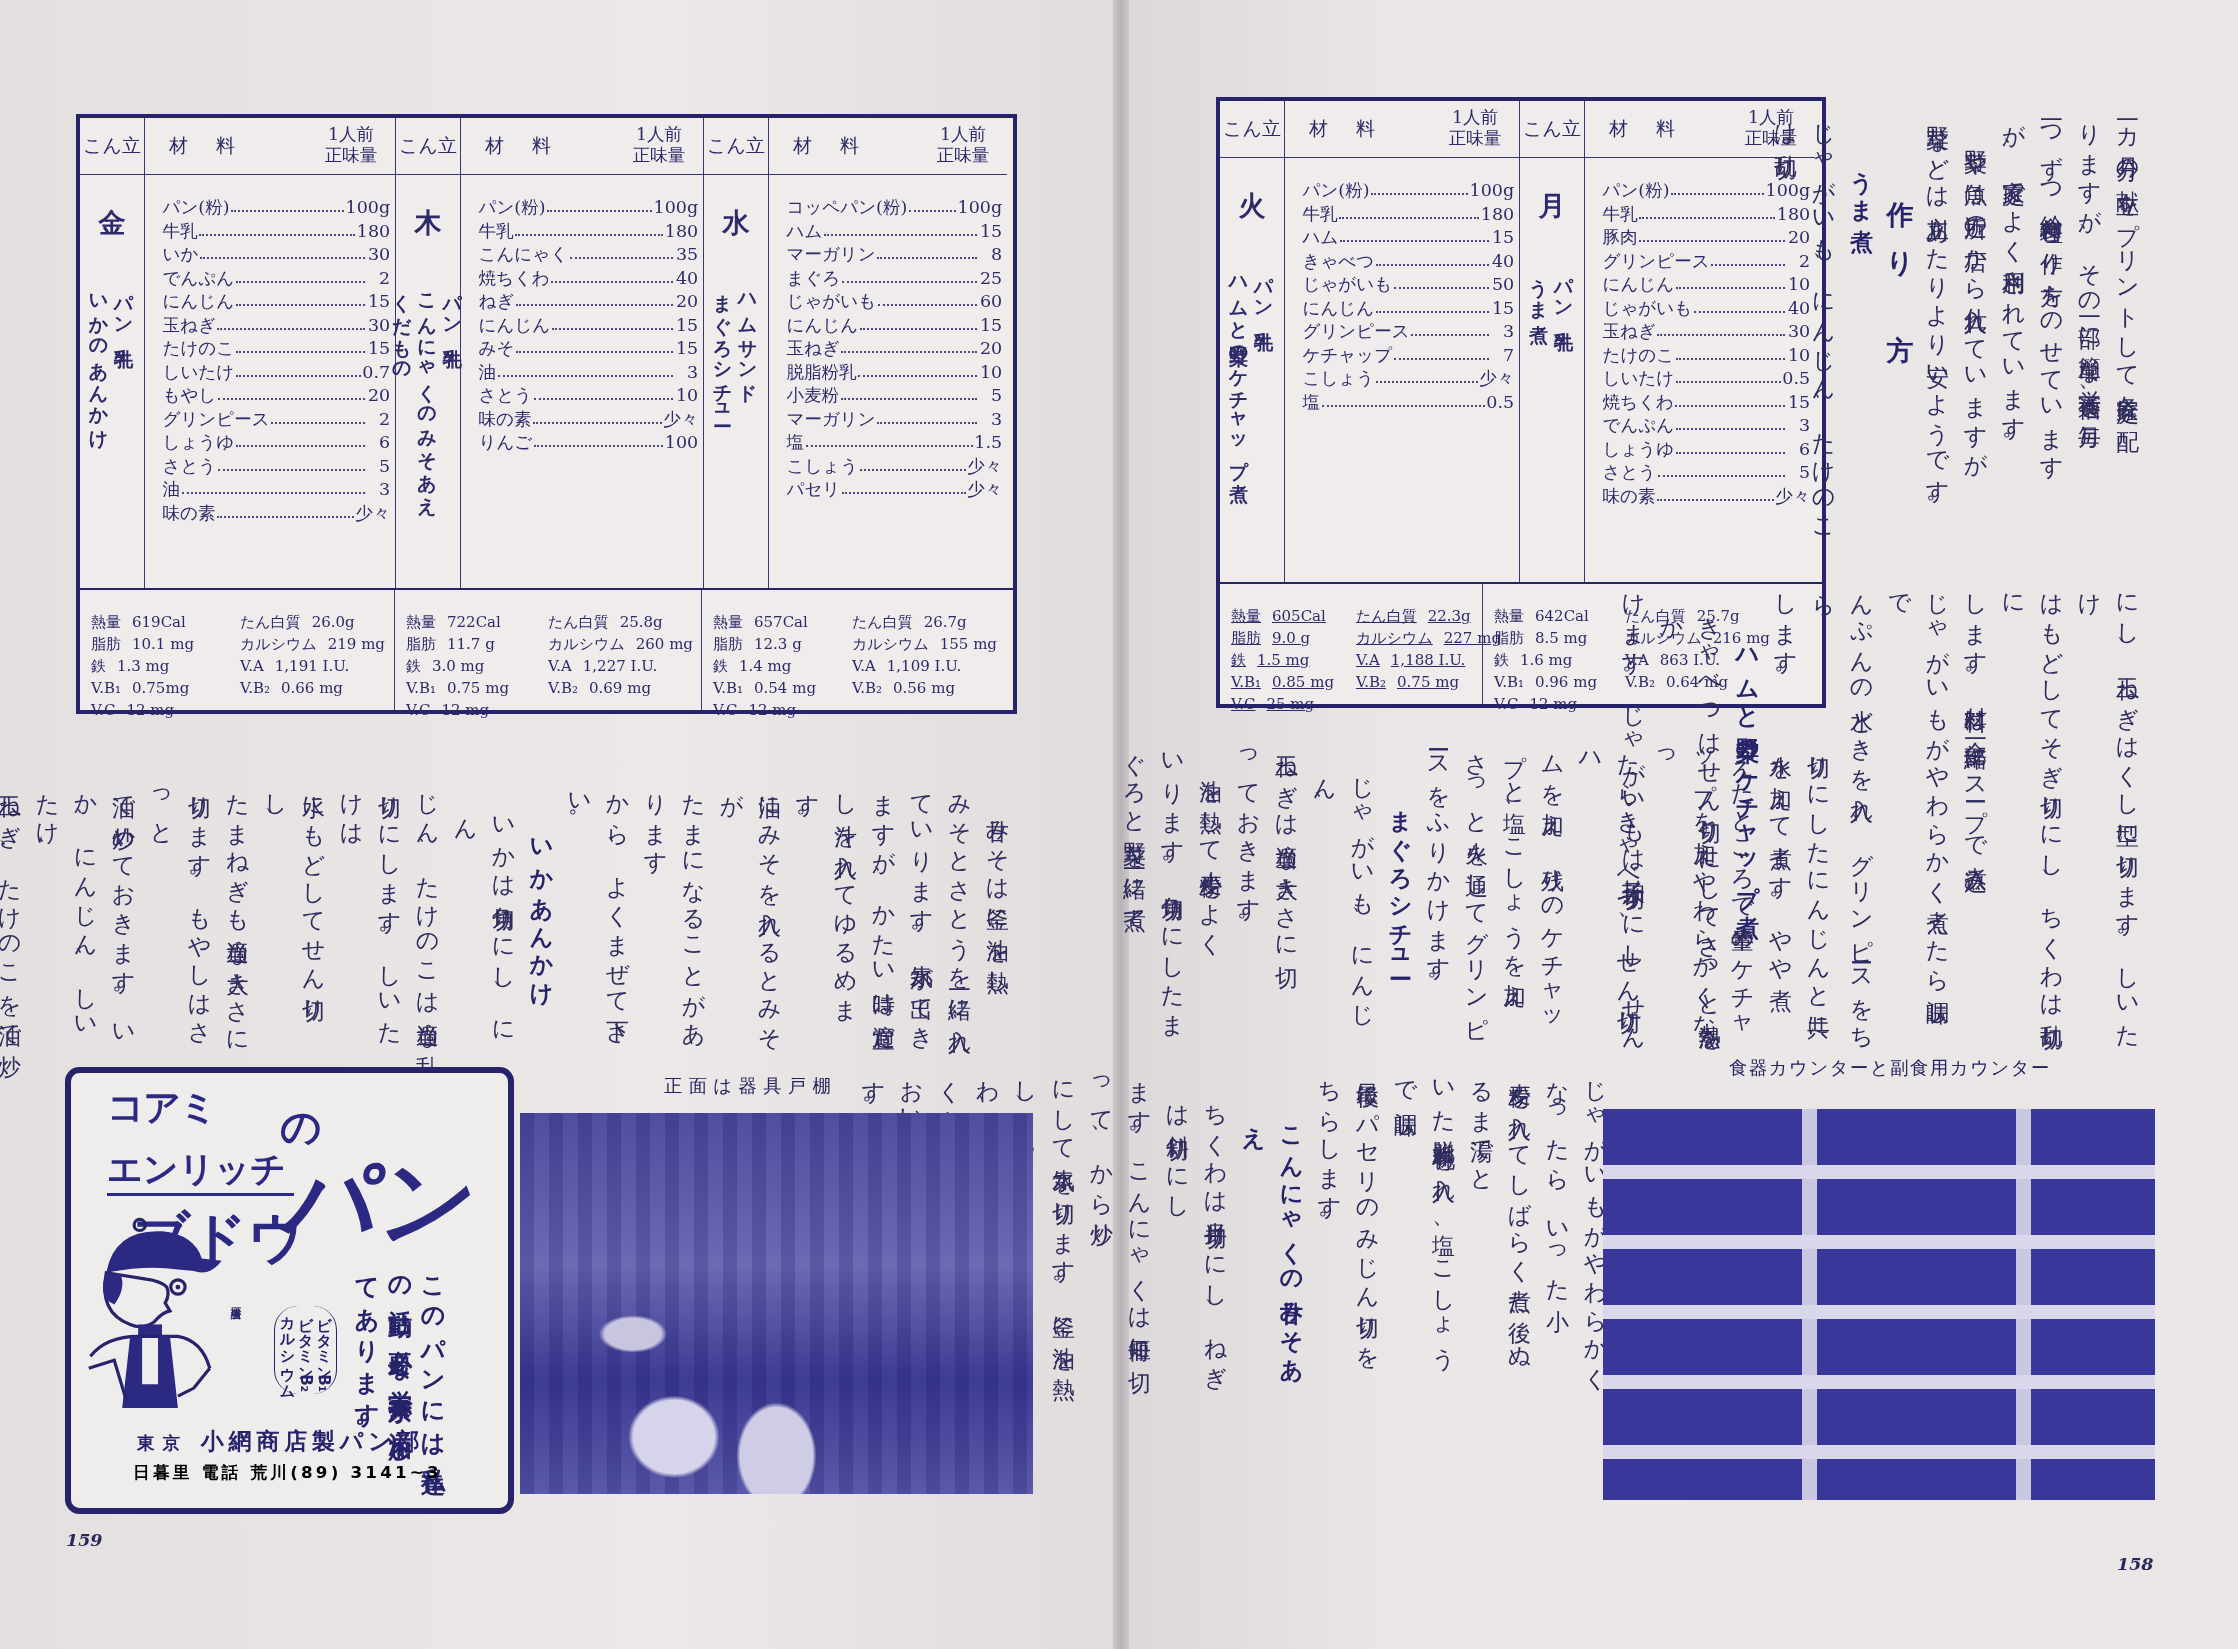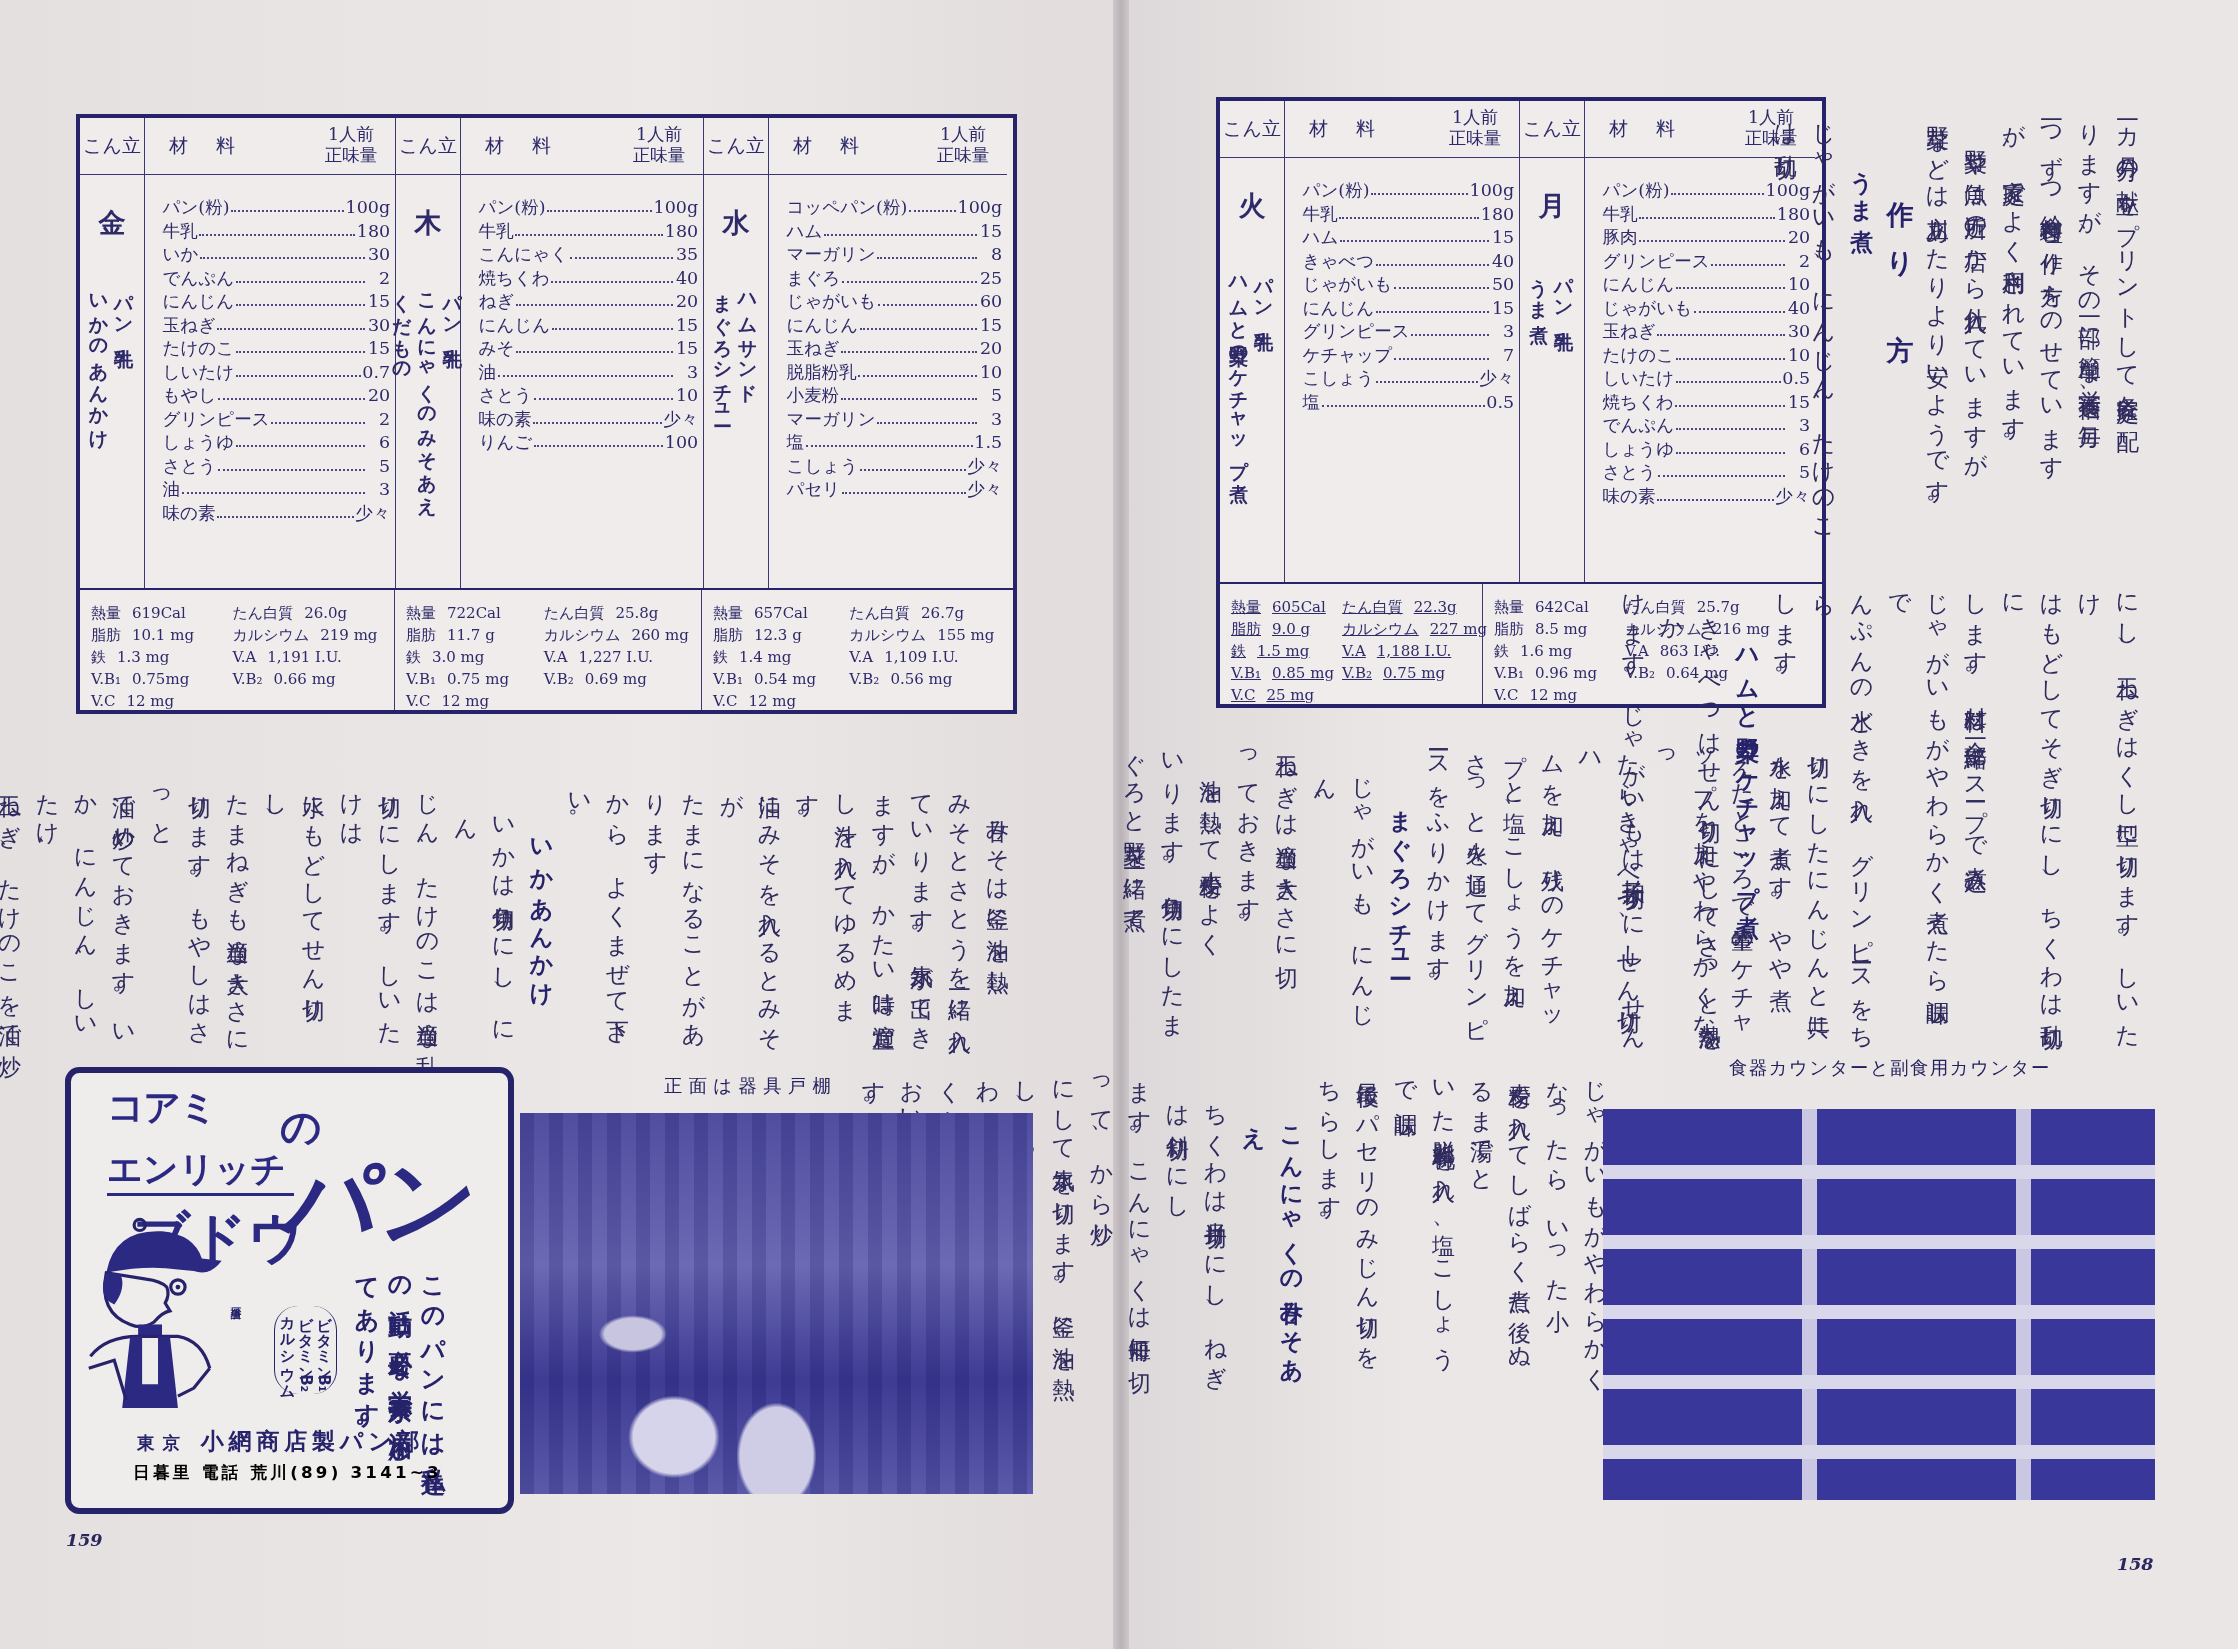--- a/index.html
+++ b/index.html
@@ -33,21 +33,21 @@
   .day-col { width: 64px; border-right: 1.6px solid #3a3772; display: flex; flex-direction: column; align-items: center; padding-top: 30px; }
   .day-char { font-family: "DejaVu Sans", sans-serif; font-weight: bold; font-size: 27px; margin-bottom: 40px; }
   .dish-wrap { display: flex; flex-direction: row-reverse; gap: 3.2px; }
   .dish-v { writing-mode: vertical-rl; font-family: "DejaVu Sans", sans-serif; font-weight: bold; font-size: 19px; line-height: 22px; letter-spacing: 0.8px; }
   .ing-list { flex: 1; padding: 21px 4.8px 0 17.5px; }
   .ing-row { display: flex; font-size: 17.5px; line-height: 23.5px; white-space: nowrap; }
   .ing-name { flex: 0 0 auto; }
   .ing-dots { flex: 1; border-bottom: 2.4px dotted #4a4680; margin: 0 1.6px 7.2px 1.6px; }
   .ing-qty { flex: 0 0 auto; text-align: right; min-width: 24px; }
   .nutri-row { display: flex; border-top: 2.4px solid #26236b; height: 120px; }
-  .nutri { border-right: 1.6px solid #3a3772; padding: 12px 8px 0 11px; font-size: 15px; line-height: 22px; display: grid; grid-template-columns: 1fr 1.15fr; column-gap: 8px; }
+  .nutri { border-right: 1.6px solid #3a3772; padding: 21px 8px 0 11px; font-size: 15px; line-height: 22px; display: grid; grid-template-columns: 1fr 1.15fr; column-gap: 22px; }
   .nutri:last-child { border-right: none; }
   .n-item { white-space: nowrap; }
   .n-label { margin-right: 11px; }
 
   
   .vtext {
     position: absolute; writing-mode: vertical-rl;
     font-family: "DejaVu Sans", sans-serif; color: #2f2b5e;
     font-size: 23px; line-height: 38px; letter-spacing: 2.4px;
   }

